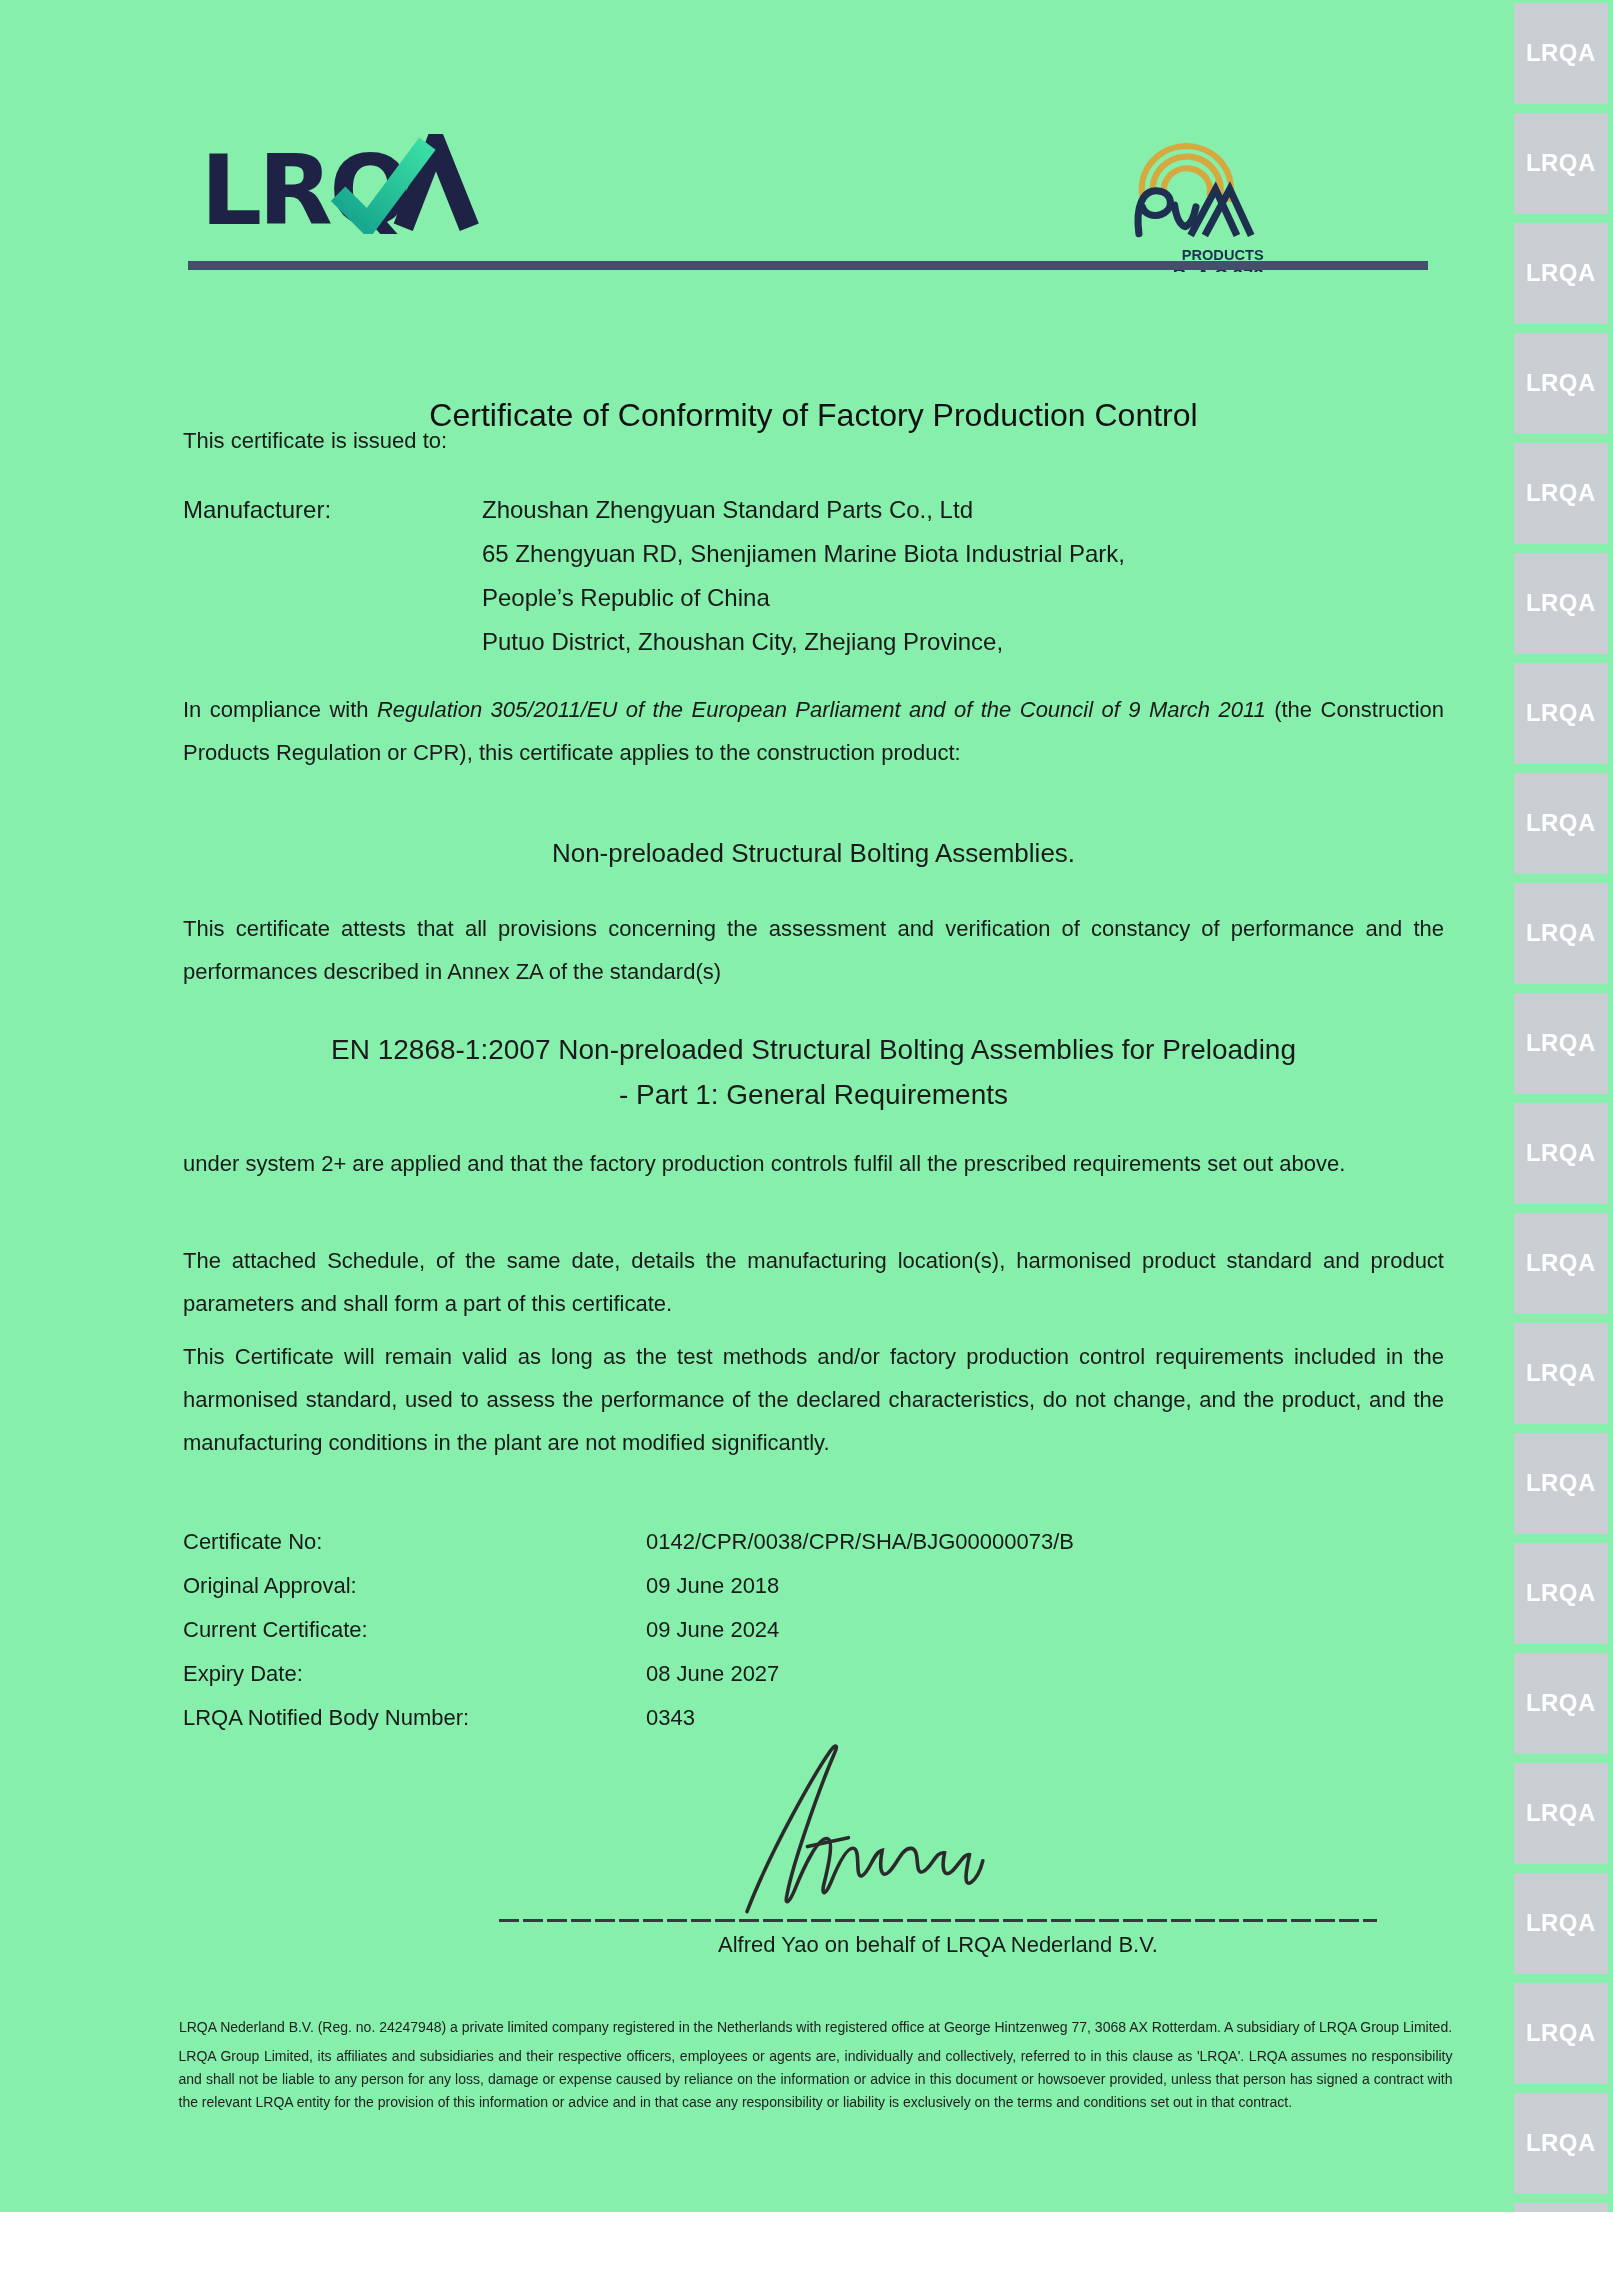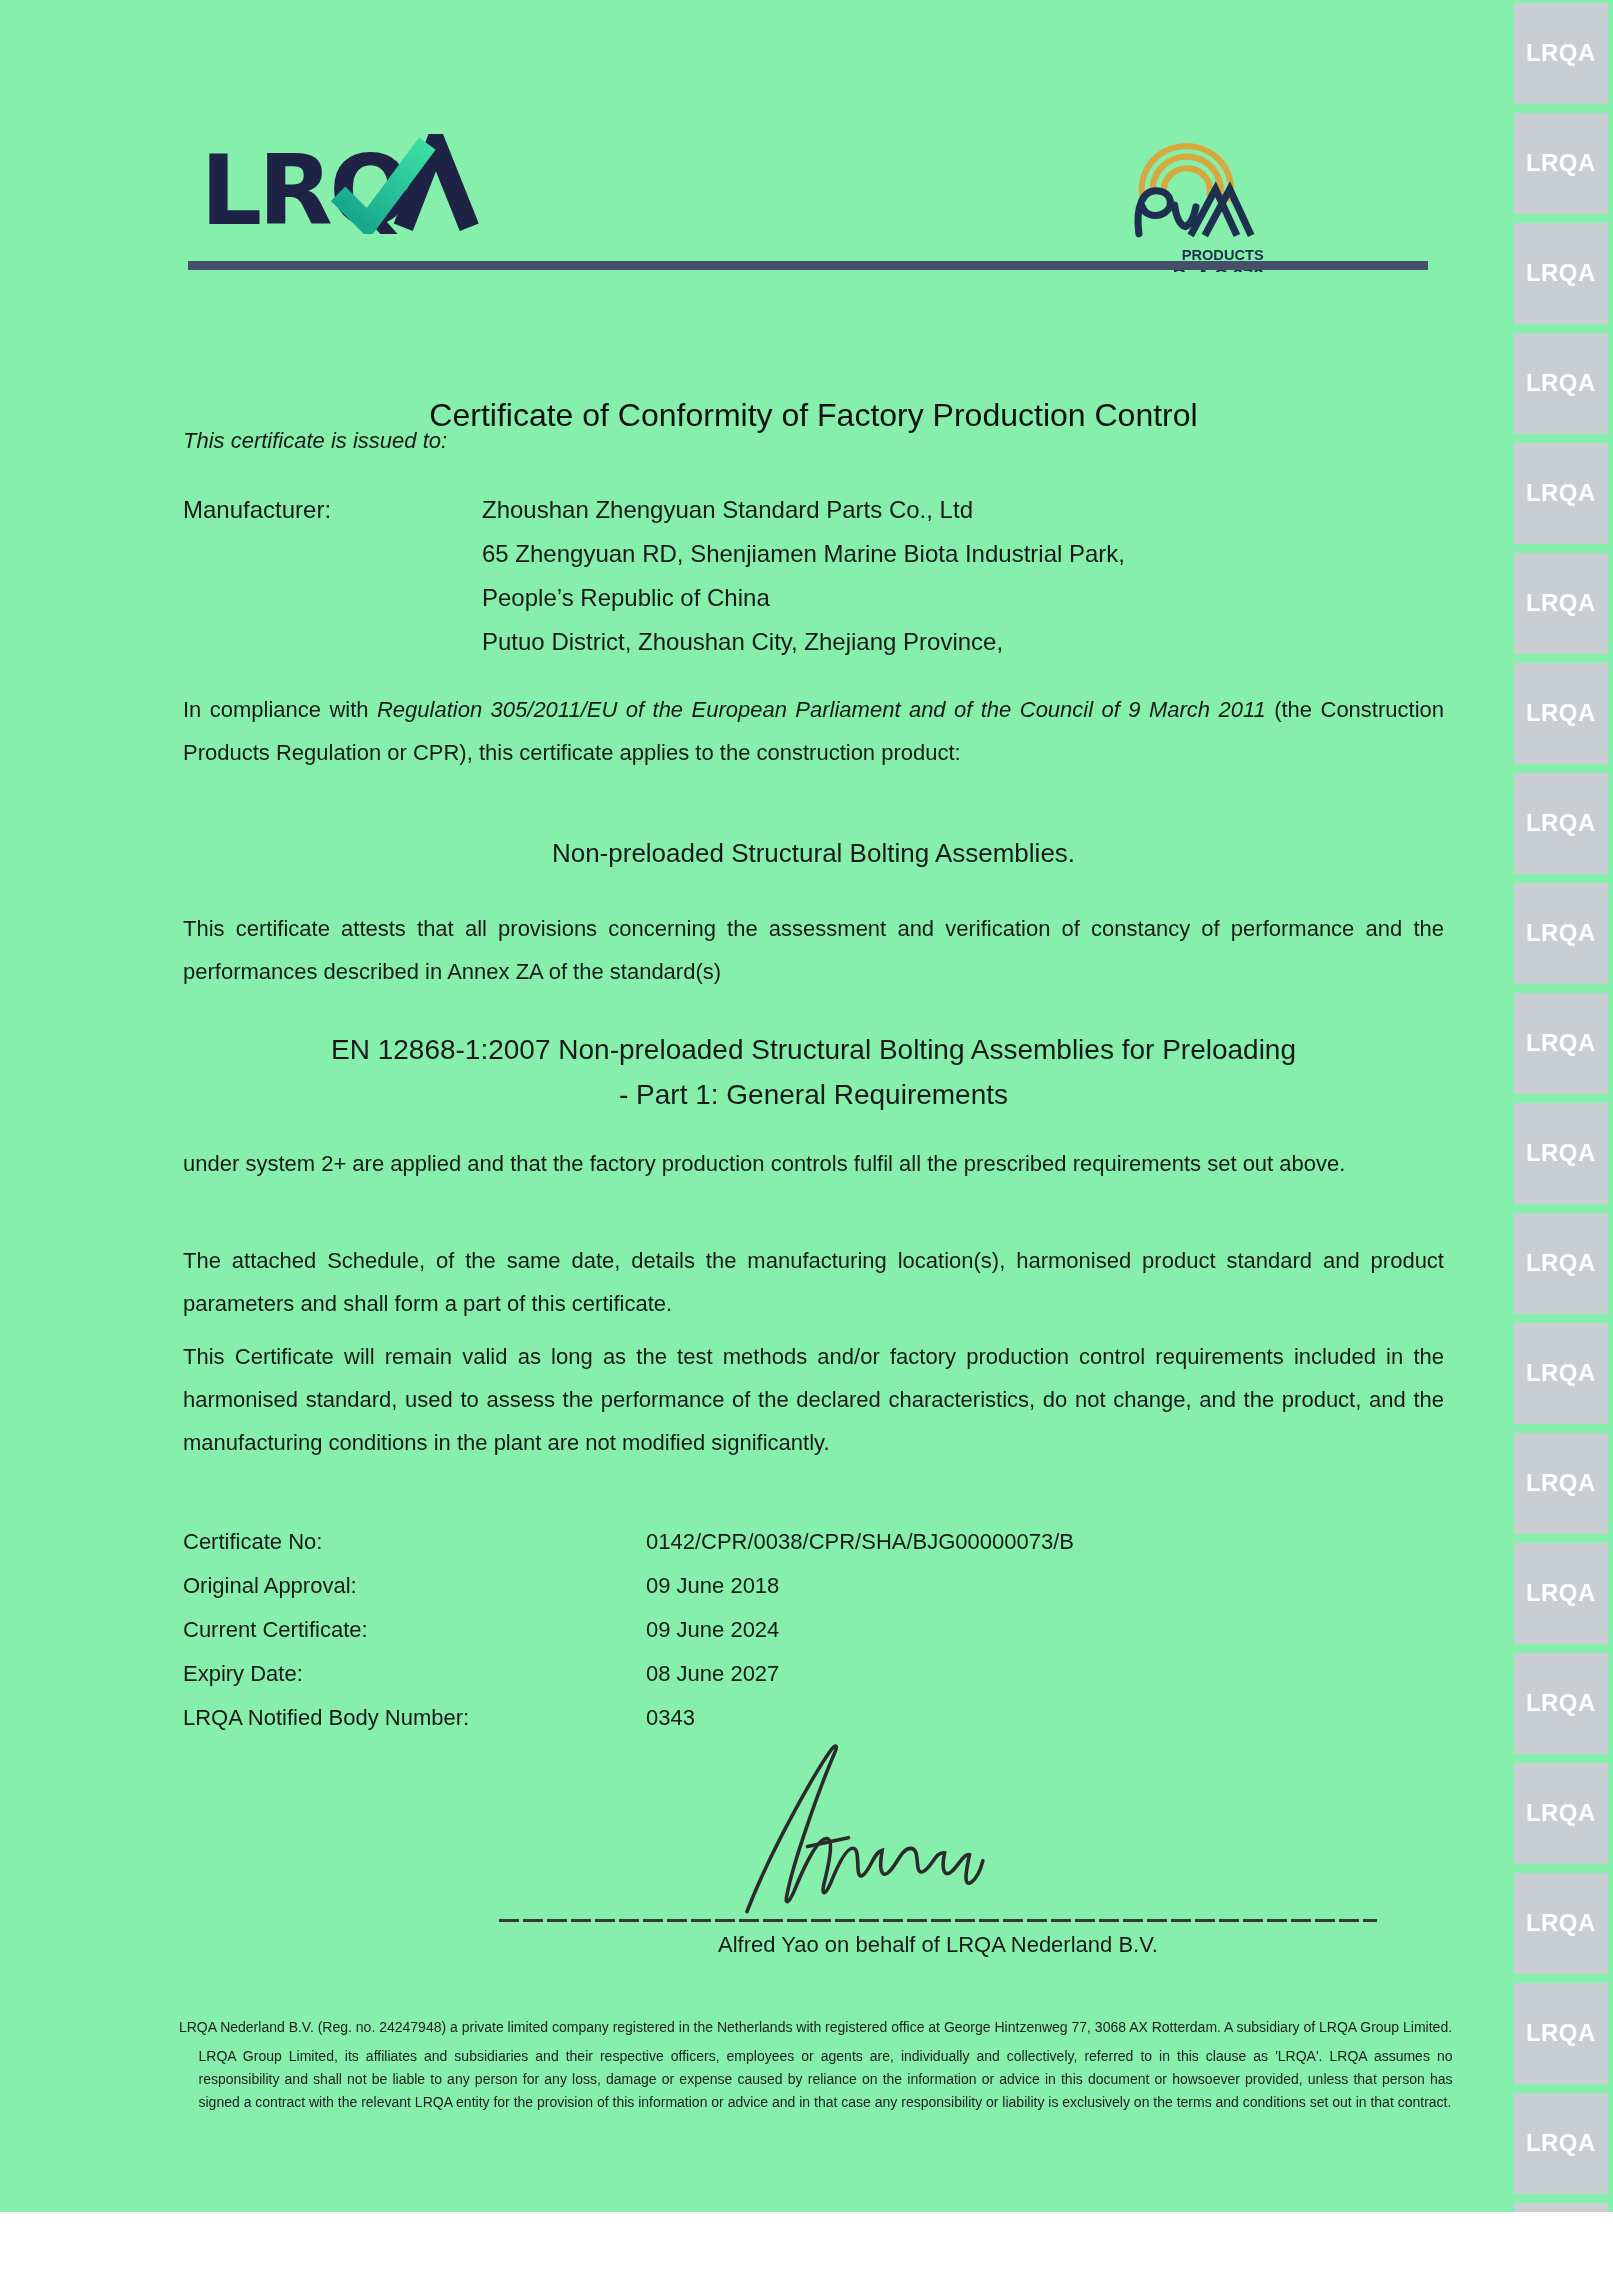--- a/index.html
+++ b/index.html
@@ -67,21 +67,20 @@
     text-align: center;
     font-size: 32px;
     color: #111;
     margin-top: 48px;
   }
 
   .issued-to {
     position: absolute;
     top: 428px;
     font-size: 22px;
-    font-style: italic;
   }
 
   .manufacturer {
     position: absolute;
     top: 488px;
     display: flex;
     font-size: 24px;
     line-height: 44px;
     width: 100%;
   }
@@ -161,21 +160,21 @@
   .footer {
     position: absolute;
     top: 2016px;
     left: -4.5px;
     width: 1274px;
     font-size: 14px;
     line-height: 23px;
     color: #222;
   }
   .footer .registered { text-align: center; margin-bottom: 6.2px; }
-  .footer .disclaimer { text-align: justify; margin-left: 20px; }
+  .footer .disclaimer { text-align: justify; }
 </style>
 </head>
 <body>
 
 <div class="page">
 
   <div class="wm-strip">
       <div class="wm-square">
       <span>LRQA</span>
     </div>

